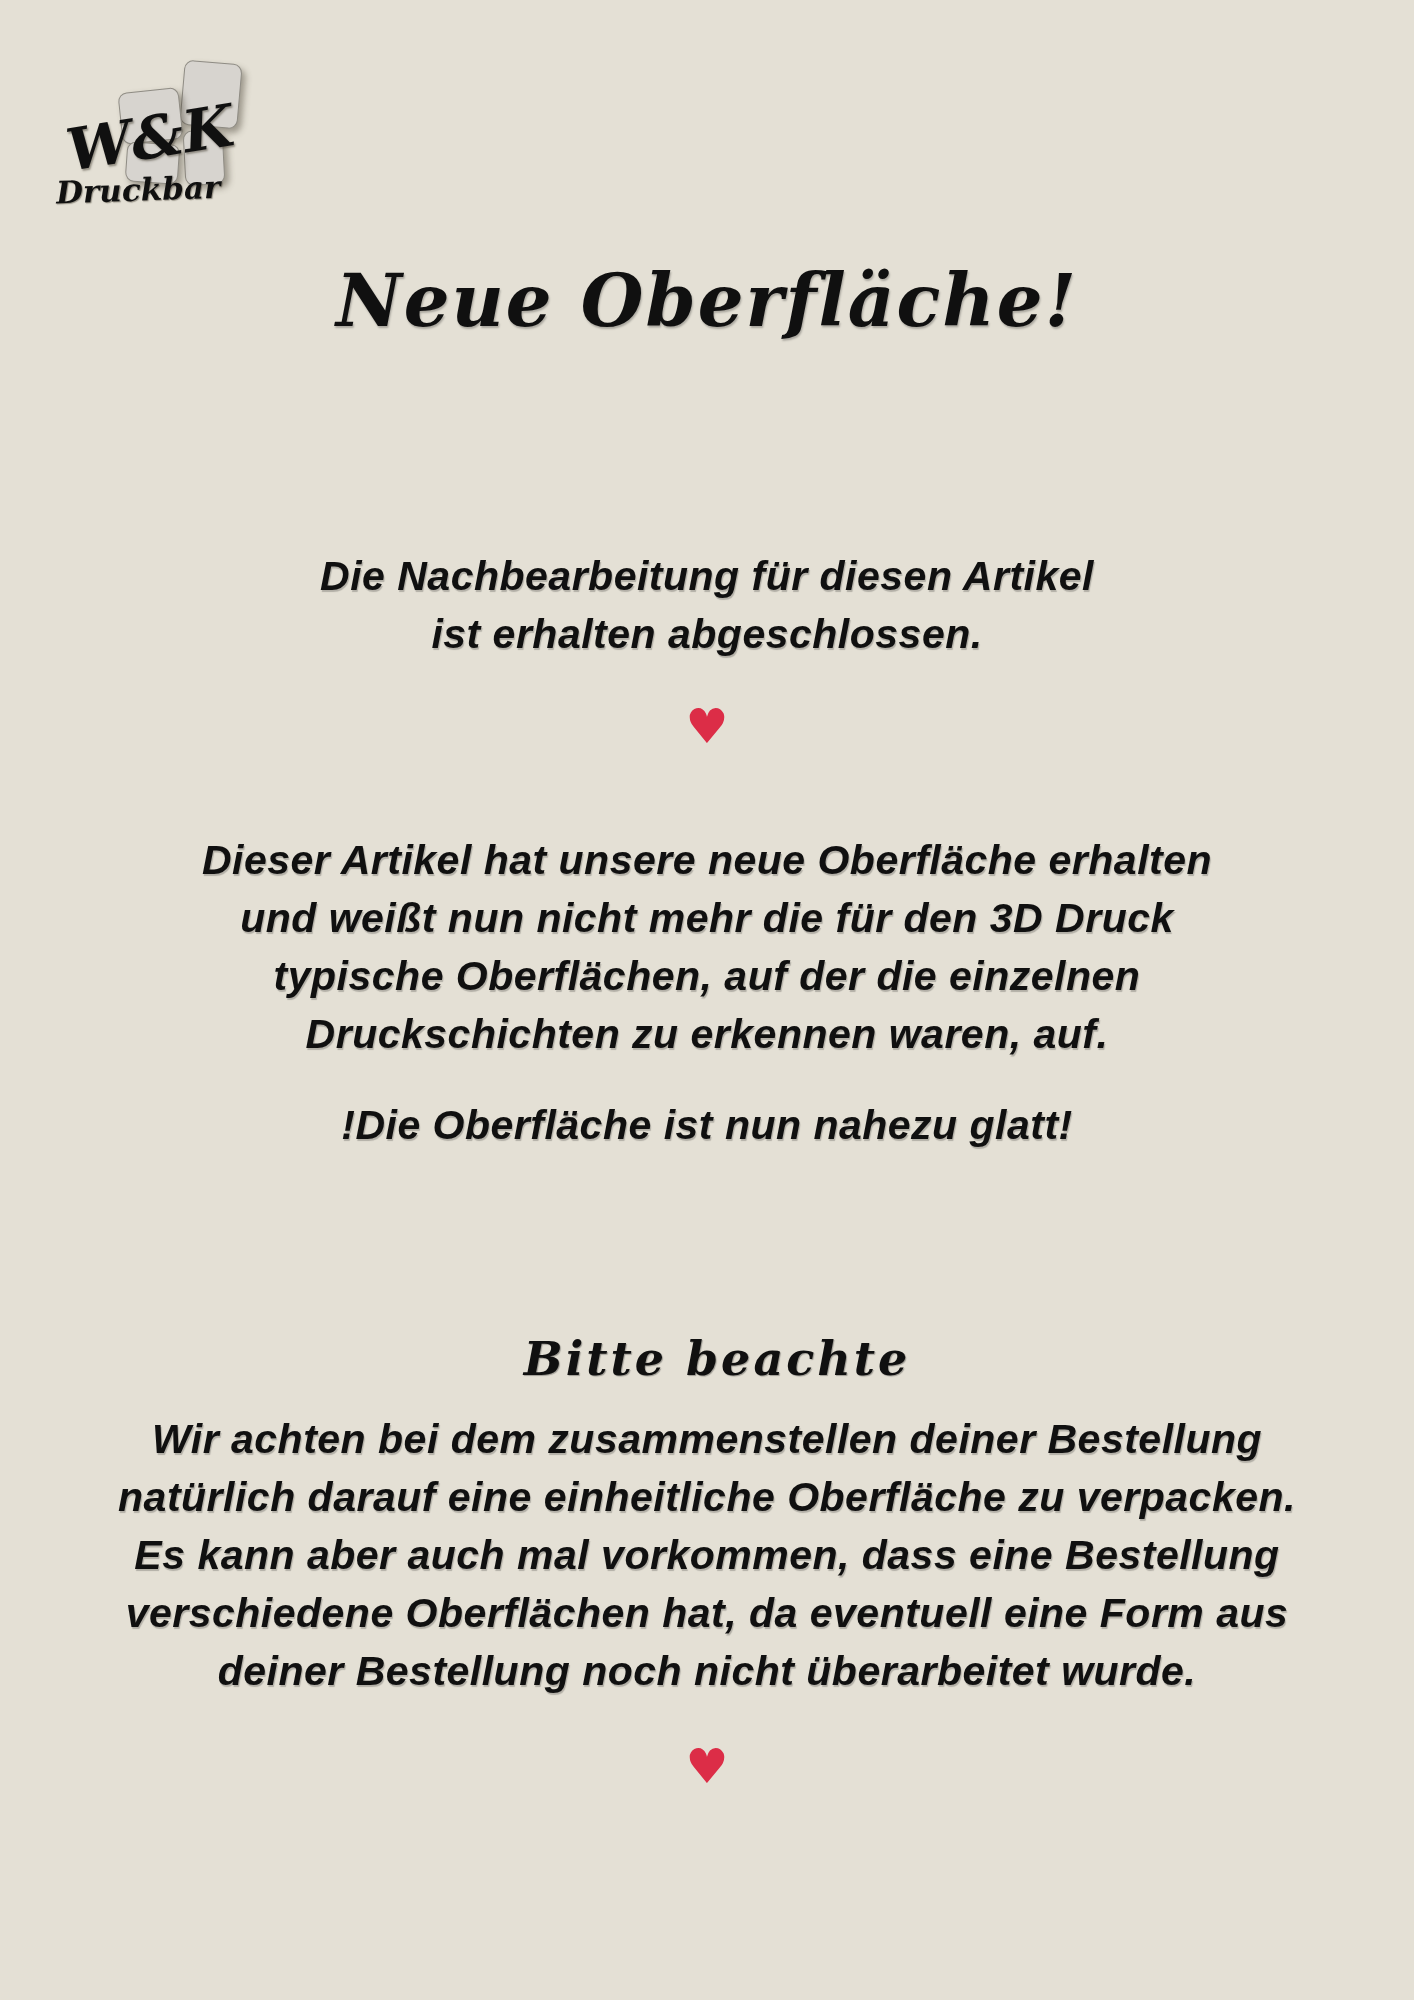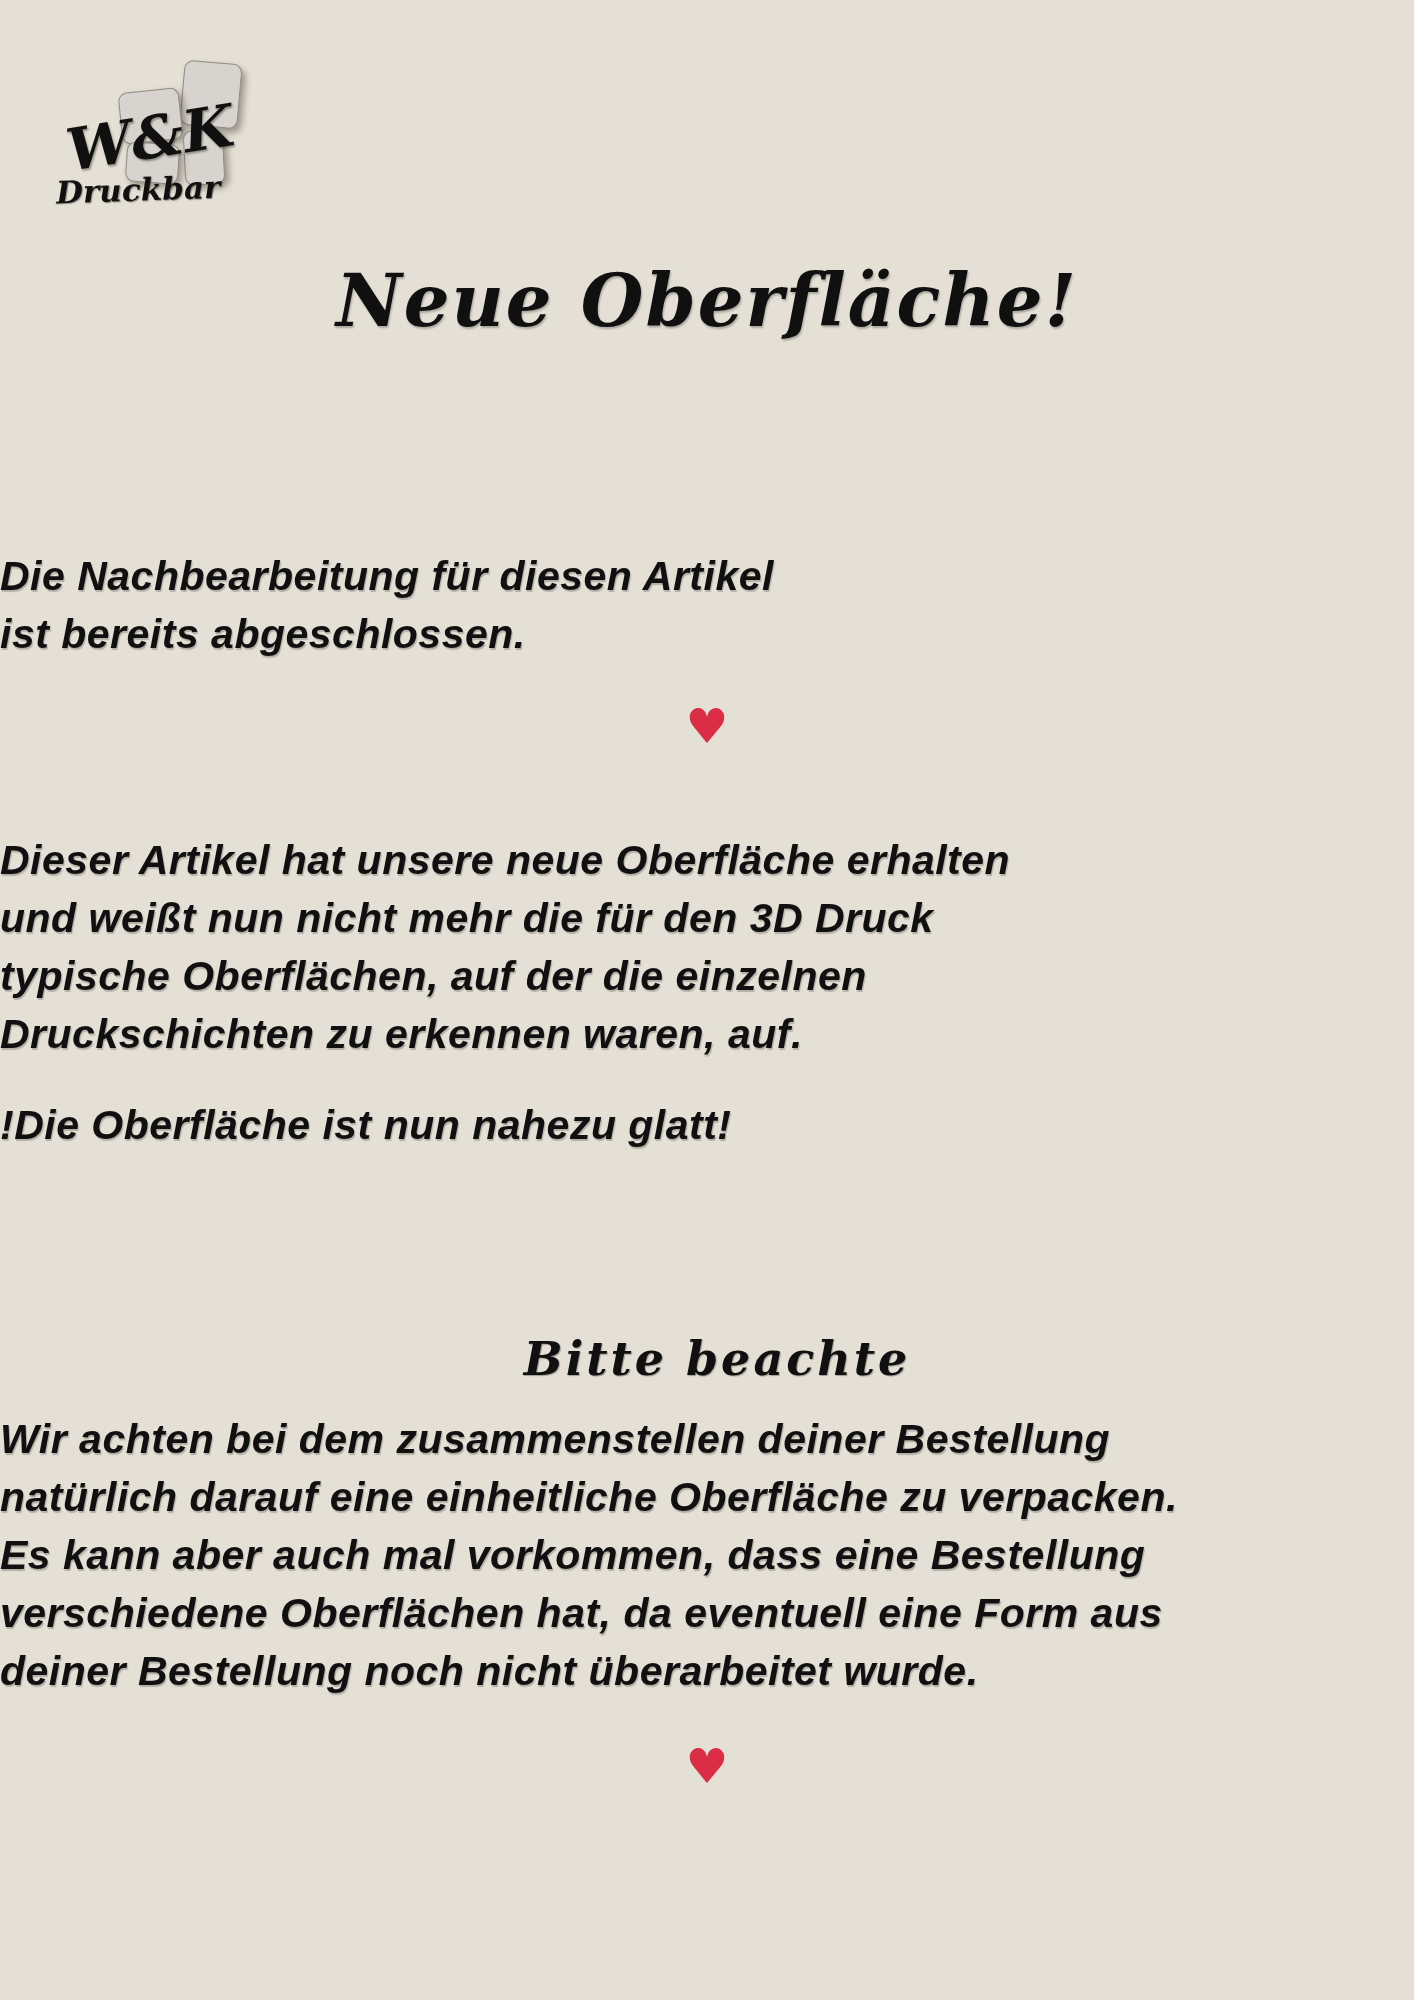--- a/index.html
+++ b/index.html
@@ -61,20 +61,21 @@
     font-family: "DejaVu Serif", cursive;
     font-style: italic; font-weight: bold;
     font-size: 46px; line-height: 1.2;
     letter-spacing: 3px;
     text-shadow: 1px 1px 1px rgba(0,0,0,0.3);
   }
 
   
   .para {
     position: absolute; left: 0; width: 100%;
+    text-align: center;
     font-weight: bold; font-style: italic;
     font-size: 41px; line-height: 58px;
     letter-spacing: 0.5px;
     text-shadow: 1px 2px 1px rgba(0,0,0,0.22);
   }
   .para .line { white-space: nowrap; }
   .para.intro     { top: 547px; }
   .para.details   { top: 831px; }
   .para.highlight { top: 1096px; }
   .para.note      { top: 1410px; }
@@ -102,21 +103,21 @@
     <span class="tile br"></span>
     <span class="tile bc"></span>
     <div class="brand">W&amp;K</div>
     <div class="brand-sub">Druckbar</div>
   </header>
 
   <h1 class="title">Neue Oberfläche!</h1>
 
   <section class="para intro">
     <div class="line">Die Nachbearbeitung für diesen Artikel</div>
-    <div class="line">ist bereits abgeschlossen.</div>
+    <div class="line">ist erhalten abgeschlossen.</div>
   </section>
 
   <div class="heart first">♥</div>
 
   <section class="para details">
     <div class="line">Dieser Artikel hat unsere neue Oberfläche erhalten</div>
     <div class="line">und weißt nun nicht mehr die für den 3D Druck</div>
     <div class="line">typische Oberflächen, auf der die einzelnen</div>
     <div class="line">Druckschichten zu erkennen waren, auf.</div>
   </section>

